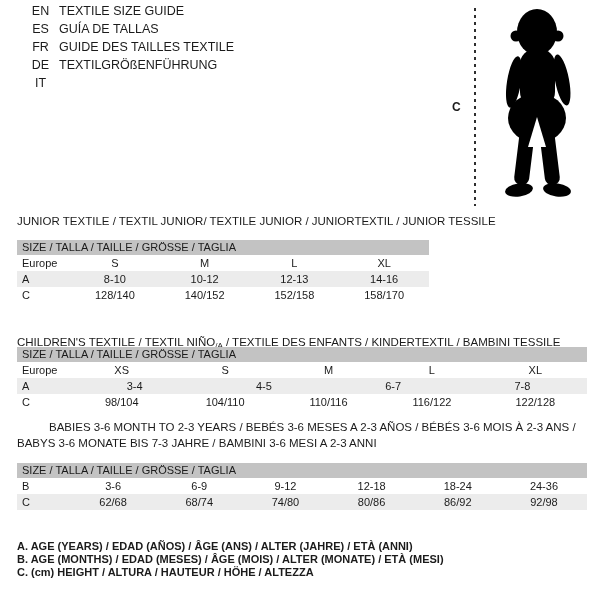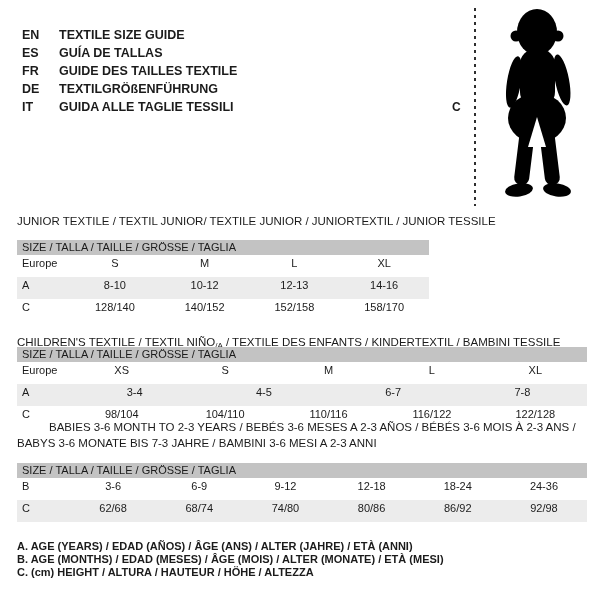--- a/index.html
+++ b/index.html
@@ -3,34 +3,34 @@
 <meta charset="utf-8">
 <style>
   html,body { margin:0; padding:0; }
   body {
     width:600px; height:600px; position:relative;
     background:#ffffff; color:#1b1b1b;
     font-family:"Liberation Sans", sans-serif;
     overflow:hidden;
   }
   
-  .lang { position:absolute; left:22px; top:26px; font-weight:bold; font-size:12.5px; }
+  .lang { position:absolute; left:22px; top:2px; font-weight:normal; font-size:12.5px;text-align:center; }
   .lang-row { display:flex; line-height:18px; }
   .lang-code { width:37px; }
   
   .dash-line { position:absolute; left:474px; top:8px; width:2px; height:198px;
     background:repeating-linear-gradient(to bottom, #2e2e2e 0 3px, transparent 3px 7px); }
   .c-label { position:absolute; left:452px; top:100px; font-weight:bold; font-size:12px; }
   .baby-svg { position:absolute; left:481px; top:5px; }
   
   .sec-title { position:absolute; left:17px; font-weight:normal; font-size:11.5px; white-space:nowrap; }
   .sec-title .sub { font-size:8px; vertical-align:-2px; }
   .tbl { position:absolute; left:17px; }
   .thead { background:#c3c3c3; height:15px; line-height:15px; padding-left:5px; font-size:11px; }
-  .trow { display:flex; height:22px; line-height:16px; font-size:11px; }
+  .trow { display:flex; height:16px; line-height:16px; font-size:11px; }
   .trow.striped { background:#ececec; }
   .cell-label { width:48px; padding-left:5px; }
   .cell { flex:1; text-align:center; }
   .fnotes { position:absolute; left:17px; top:540px; font-weight:bold; font-size:11px; line-height:13.2px; white-space:nowrap; }
 </style>
 </head>
 <body>
 
 <div class="lang">
   <div class="lang-row">
@@ -44,21 +44,20 @@
   <div class="lang-row">
     <span class="lang-code">FR</span>
     <span class="lang-label">GUIDE DES TAILLES TEXTILE</span>
   </div>
   <div class="lang-row">
     <span class="lang-code">DE</span>
     <span class="lang-label">TEXTILGRÖßENFÜHRUNG</span>
   </div>
   <div class="lang-row">
     <span class="lang-code">IT</span>
-    <span class="lang-label">GUIDA ALLE TAGLIE TESSILI</span>
   </div>
 </div>
 
 <div class="dash-line"></div>
 <div class="c-label">C</div>
 <svg class="baby-svg" width="115" height="202" viewBox="0 0 115 202">
   <g fill="#000000">
     <ellipse cx="56" cy="27" rx="20" ry="23"></ellipse>
     <circle cx="35" cy="31" r="5.5"></circle>
     <circle cx="77" cy="31" r="5.5"></circle>

